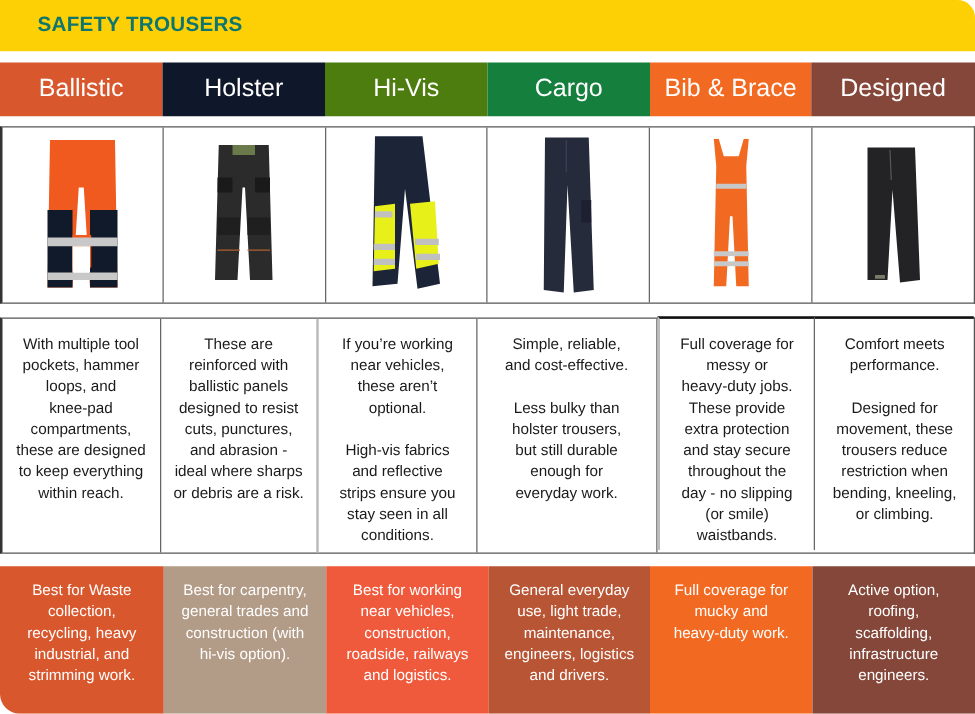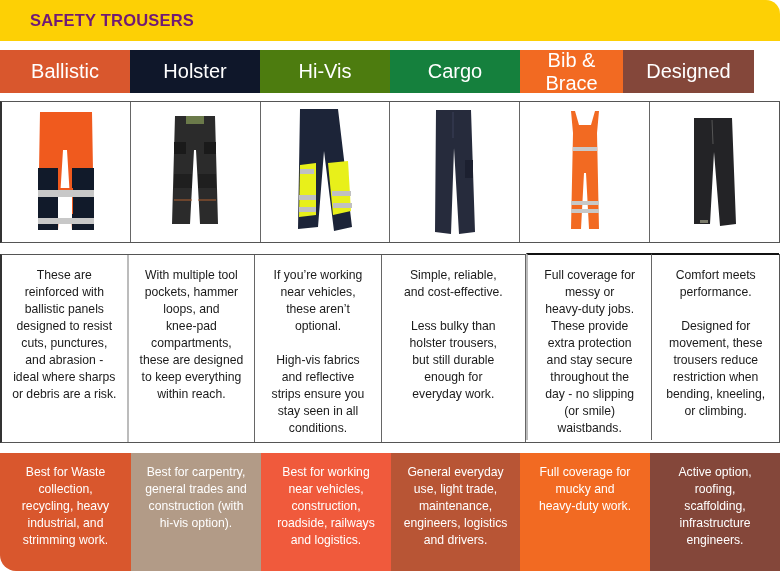--- a/index.html
+++ b/index.html
@@ -5,21 +5,21 @@
     * { box-sizing: border-box; margin: 0; padding: 0; }
     html, body { width: 780px; height: 571px; background: #ffffff; overflow: hidden; }
     body { font-family: "Liberation Sans", "DejaVu Sans", sans-serif; position: relative; }
 
     .title-bar {
       position: absolute; left: 0; top: 0; width: 780px; height: 41px;
       background: #fdd005; border-top-right-radius: 14px;
     }
     .title-text {
       position: absolute; left: 30px; top: 11px;
-      font-weight: bold; font-size: 16.5px; color: #701a75; letter-spacing: 0.2px;
+      font-weight: bold; font-size: 16.5px; color: #0f766e; letter-spacing: 0.2px;
     }
 
     .header-row { position: absolute; left: 0; top: 50px; width: 780px; height: 43px; display: flex; }
     .header-cell {
       height: 43px; display: flex; align-items: center; justify-content: center;
       color: #ffffff; font-size: 20px; text-align: center;
     }
 
     .img-row {
       position: absolute; left: 0; top: 101px; width: 780px; height: 142px;
@@ -58,21 +58,21 @@
 
 <div class="title-bar">
   <div class="title-text">SAFETY TROUSERS</div>
 </div>
 
 <div class="header-row">
   <div class="header-cell" style="width:130px;background:#d9572d">Ballistic</div>
   <div class="header-cell" style="width:130px;background:#0f172a">Holster</div>
   <div class="header-cell" style="width:130px;background:#4d7c0f">Hi-Vis</div>
   <div class="header-cell" style="width:130px;background:#15803d">Cargo</div>
-  <div class="header-cell" style="width:103px;background:#f26a22">Bib &amp; Brace</div>
+  <div class="header-cell" style="width:129px;background:#f26a22">Bib &amp; Brace</div>
   <div class="header-cell" style="width:131px;background:#84473a">Designed</div>
 </div>
 
 <div class="img-row">
   <div class="img-cell" style="width:129px">
     <svg width="60" height="125" viewBox="0 0 60 125">
       <path d="M4 2 L56 2 L58 120 L36 120 L31 40 L27 40 L22 120 L2 120 Z" fill="#f05a1e"></path>
       <rect x="2" y="58" width="20" height="62" fill="#111a2a"></rect>
       <rect x="36" y="58" width="22" height="62" fill="#111a2a"></rect>
       <rect x="22" y="78" width="10" height="26" fill="#f05a1e"></rect>
@@ -126,36 +126,36 @@
   <div class="img-cell" style="width:129px">
     <svg width="46" height="112" viewBox="0 0 46 112">
       <path d="M2 2 L40 2 L44 108 L28 110 L22 36 L18 108 L2 108 Z" fill="#232326"></path>
       <line x1="20" y1="4" x2="21" y2="28" stroke="#555" stroke-width="1"></line>
       <rect x="8" y="104" width="8" height="3" fill="#7a7a6a"></rect>
     </svg>
   </div>
 </div>
 
 <div class="desc-row">
+  <div class="desc-cell" style="width:130px">With multiple tool
+pockets, hammer
+loops, and
+knee-pad
+compartments,
+these are designed
+to keep everything
+within reach.</div>
   <div class="desc-cell sep-light" style="width:130px">These are
 reinforced with
 ballistic panels
 designed to resist
 cuts, punctures,
 and abrasion -
 ideal where sharps
 or debris are a risk.</div>
-  <div class="desc-cell" style="width:130px">With multiple tool
-pockets, hammer
-loops, and
-knee-pad
-compartments,
-these are designed
-to keep everything
-within reach.</div>
   <div class="desc-cell" style="width:130px">If you’re working
 near vehicles,
 these aren’t
 optional.
 
 High-vis fabrics
 and reflective
 strips ensure you
 stay seen in all
 conditions.</div>

